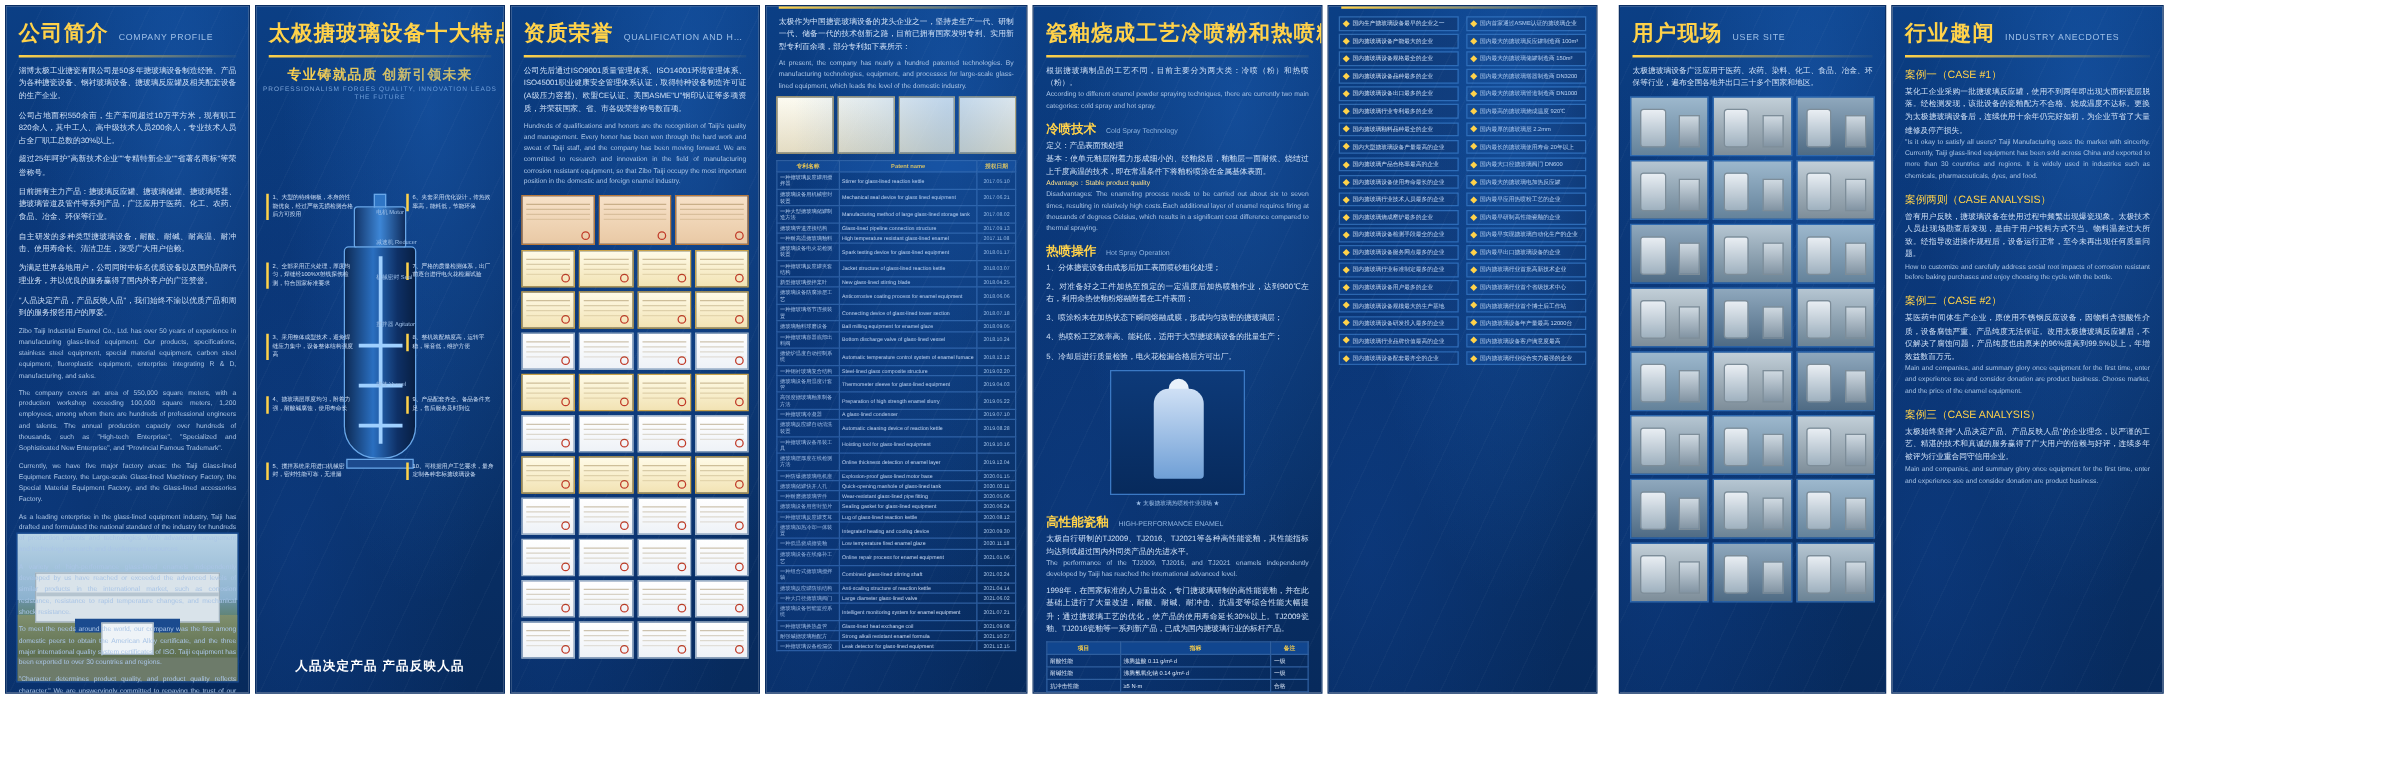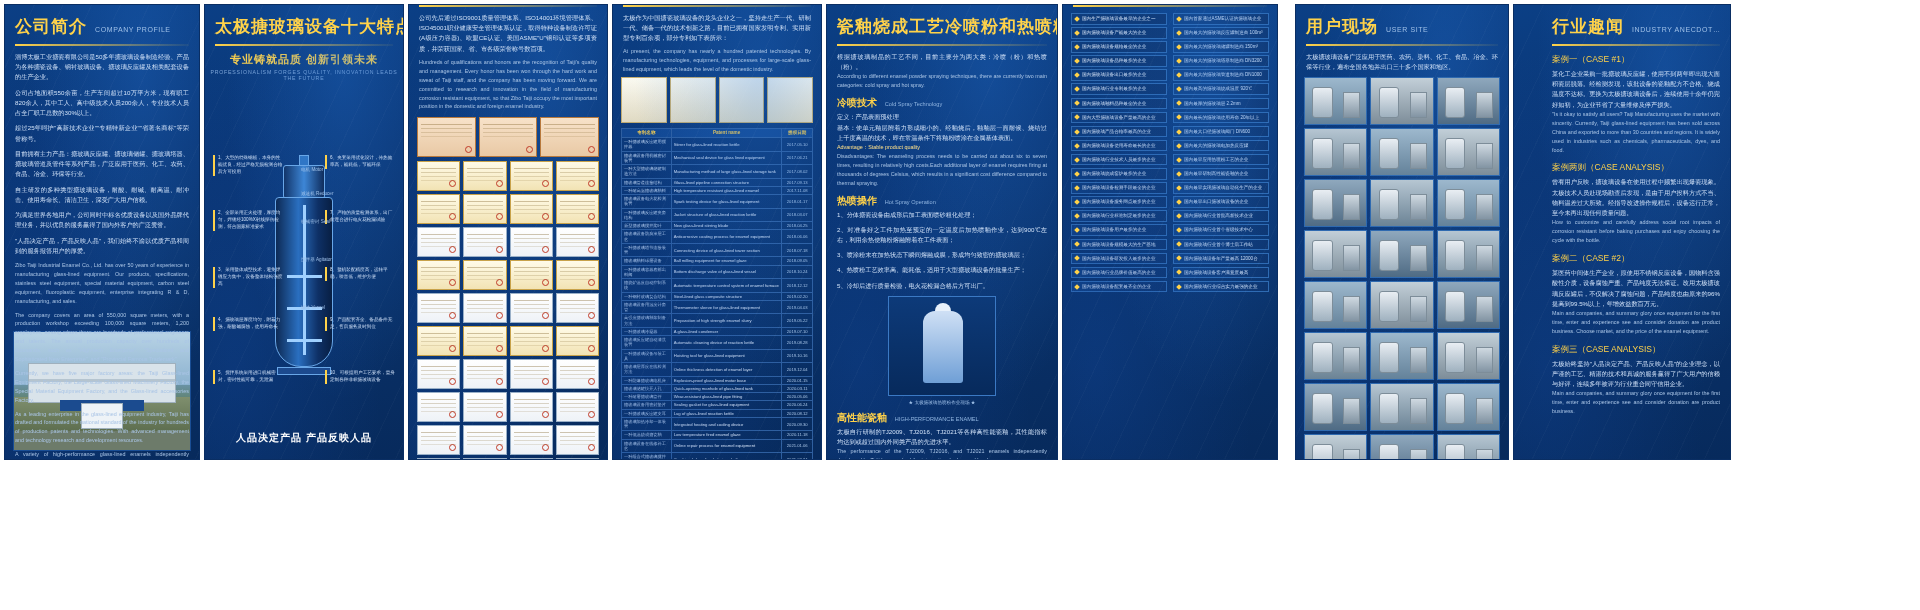--- a/index.html
+++ b/index.html
@@ -15,21 +15,21 @@
   .panels {
     position: absolute; left: 0; top: 0;
     width: 1920px; height: 555px;
     display: flex;
     gap: 4px;
     padding: 4px 4px 0 4px;
   }
 
   .panel {
     position: relative;
-    height: 456px;
+    height: 551px;
     background: linear-gradient(170deg, #0b3f85 0%, #0a3573 35%, #093067 70%, #072a5c 100%);
     overflow: hidden;
     border: 1px solid #0a2e63;
     color: #e8f0ff;
     flex: 0 0 auto;
   }
   .panel::before {
     content: "";
     position: absolute; inset: 0;
     background:
@@ -187,21 +187,21 @@
         background: linear-gradient(180deg,#9db8cd,#64829a); }
   .ph.v2 { background:linear-gradient(180deg,#c2cfd8,#7d8d99); }
   .ph.v3 { background:linear-gradient(180deg,#8fa8bd,#4f6b84); }
   .ph.v4 { background:linear-gradient(180deg,#b6c6d2,#6b8395); }
   .ph::after{ content:""; position:absolute; left:12%; top:18%; width:30%; height:64%;
     background:linear-gradient(180deg,#e9eef3,#9fb1bf); border:1px solid #7d8d99; border-radius:3px;}
   .ph::before{ content:""; position:absolute; right:10%; top:30%; width:24%; height:52%;
     background:linear-gradient(180deg,#cfd9e1,#8294a3); border:1px solid #7d8d99;}
 
   
-  .p8 { width: 218px; padding-left: 28px; }
+  .p8 { width: 218px; }
   .case-h { color:#ffd24a; font-size:8.5px; font-weight:normal; margin:8px 0 3px 0;}
 
   
   .banner {
     position:absolute; left:0; bottom:0; width:1920px; height:55px;
     background:#1040b0;
     display:flex; align-items:center; justify-content:center;
   }
   .banner span {
     color:#ffffff; font-size:26px; font-weight:bold; letter-spacing:2px;
@@ -285,20 +285,24 @@
       <div class="leadlbl" style="left:96px; top:162px">电机 Motor</div>
       <div class="leadlbl" style="left:96px; top:186px">减速机 Reducer</div>
       <div class="leadlbl" style="left:96px; top:214px">机械密封 Seal</div>
       <div class="leadlbl" style="left:96px; top:252px">搅拌器 Agitator</div>
       <div class="leadlbl" style="left:96px; top:300px">罐体 Vessel</div>
 
       <div class="foot-slogan">人品决定产品  产品反映人品</div>
     </div>
 
     <div class="panel p3">
+      <div class="p-head">
+        <div class="p-title gold">资质荣誉</div>
+        <div class="p-sub">QUALIFICATION AND HONOR</div>
+      </div>
       <div class="p-rule"></div>
       <div class="p-body">
         <div class="tx" style="margin-bottom:4px">公司先后通过ISO9001质量管理体系、ISO14001环境管理体系、ISO45001职业健康安全管理体系认证，取得特种设备制造许可证(A级压力容器)、欧盟CE认证、美国ASME"U"钢印认证等多项资质，并荣获国家、省、市各级荣誉称号数百项。</div>
         <div class="tx small" style="margin-bottom:6px">Hundreds of qualifications and honors are the recognition of Taiji's quality and management. Every honor has been won through the hard work and sweat of Taiji staff, and the company has been moving forward. We are committed to research and innovation in the field of manufacturing corrosion resistant equipment, so that Zibo Taiji occupy the most important position in the domestic and foreign enamel industry.</div>
       </div>
       <div class="grid g3" style="margin-bottom:4px">
         <div class="cert bigcert red">
             <span class="seal"></span>
           </div>
         <div class="cert bigcert red">

